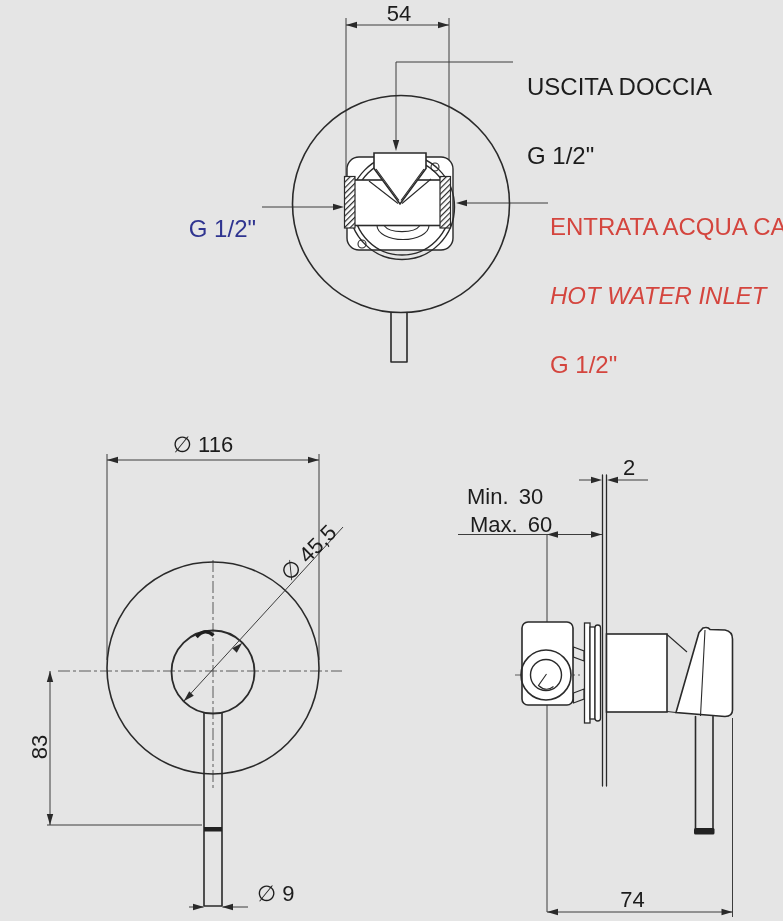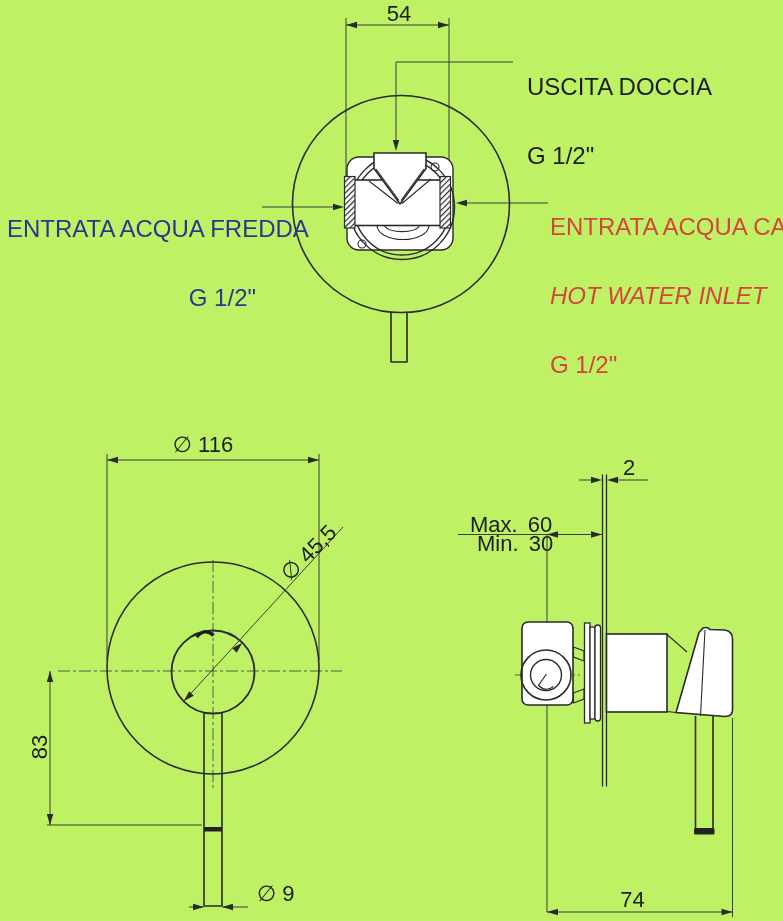--- a/index.html
+++ b/index.html
@@ -1,16 +1,16 @@
 <!DOCTYPE html>
 <html><head>
 <meta charset="utf-8">
 <style>
   html,body{margin:0;padding:0;background:#fff;}
-  #canvas{position:relative;width:783px;height:921px;background:#bef264;overflow:hidden;
+  #canvas{position:relative;width:783px;height:921px;background:#e5e5e5;overflow:hidden;
           font-family:"Liberation Sans", sans-serif;}
   svg{position:absolute;left:0;top:0;}
   .draw{stroke:#2a2a2a;stroke-width:1.6;fill:none;stroke-linecap:round;}
   .drawf{stroke:#2a2a2a;stroke-width:1.6;fill:#ffffff;}
   .thin{stroke:#2a2a2a;stroke-width:1.1;fill:none;}
   .dim{stroke:#3d3d3d;stroke-width:1;fill:none;}
   .cl{stroke:#4a4a4a;stroke-width:0.9;fill:none;stroke-dasharray:12 3 3 3;}
   .arr{fill:#2a2a2a;stroke:none;}
   .t{position:absolute;color:#1c1c1c;white-space:pre;}
   .dimtxt{font-size:22px;}
@@ -172,33 +172,32 @@
 </svg>
 
 <div class="t dimtxt ctr" style="left:379px;top:1px;width:40px;">54</div>
 
 <div class="t lbl" style="left:527px;top:29px;">
   <div>USCITA DOCCIA</div>
   <div>G 1/2"</div>
 </div>
 
 <div class="t lbl cold rgt" style="left:7px;top:171px;width:249px;">
-  <div>ENTRATA ACQUA FREDDA</div>
   <div>G 1/2"</div>
 </div>
 
 <div class="t lbl hot" style="left:550px;top:169px;">
   <div>ENTRATA ACQUA CALDA</div>
   <div class="it">HOT WATER INLET</div>
   <div>G 1/2"</div>
 </div>
 
 <div class="t dimtxt ctr" style="left:151px;top:432px;width:104px;">∅ 116</div>
 <div class="t dimtxt ctr rot45" style="left:259px;top:540px;width:100px;">∅ 45,5</div>
 <div class="t dimtxt ctr rot90" style="left:20px;top:734px;width:40px;">83</div>
 <div class="t dimtxt" style="left:257px;top:881px;">∅ 9</div>
 
 <div class="t dimtxt ctr" style="left:619px;top:455px;width:20px;">2</div>
-<div class="t dimtxt" style="left:477px;top:484px;word-spacing:4px;margin-top:47px;">Min. 30</div>
+<div class="t dimtxt" style="left:467px;top:484px;word-spacing:4px;">Min. 30</div>
 <div class="t dimtxt" style="left:454px;top:512px;word-spacing:4px;margin-left:16px;">Max. 60</div>
 <div class="t dimtxt ctr" style="left:604px;top:887px;width:57px;">74</div>
 
 </div>
 
 </body></html>

